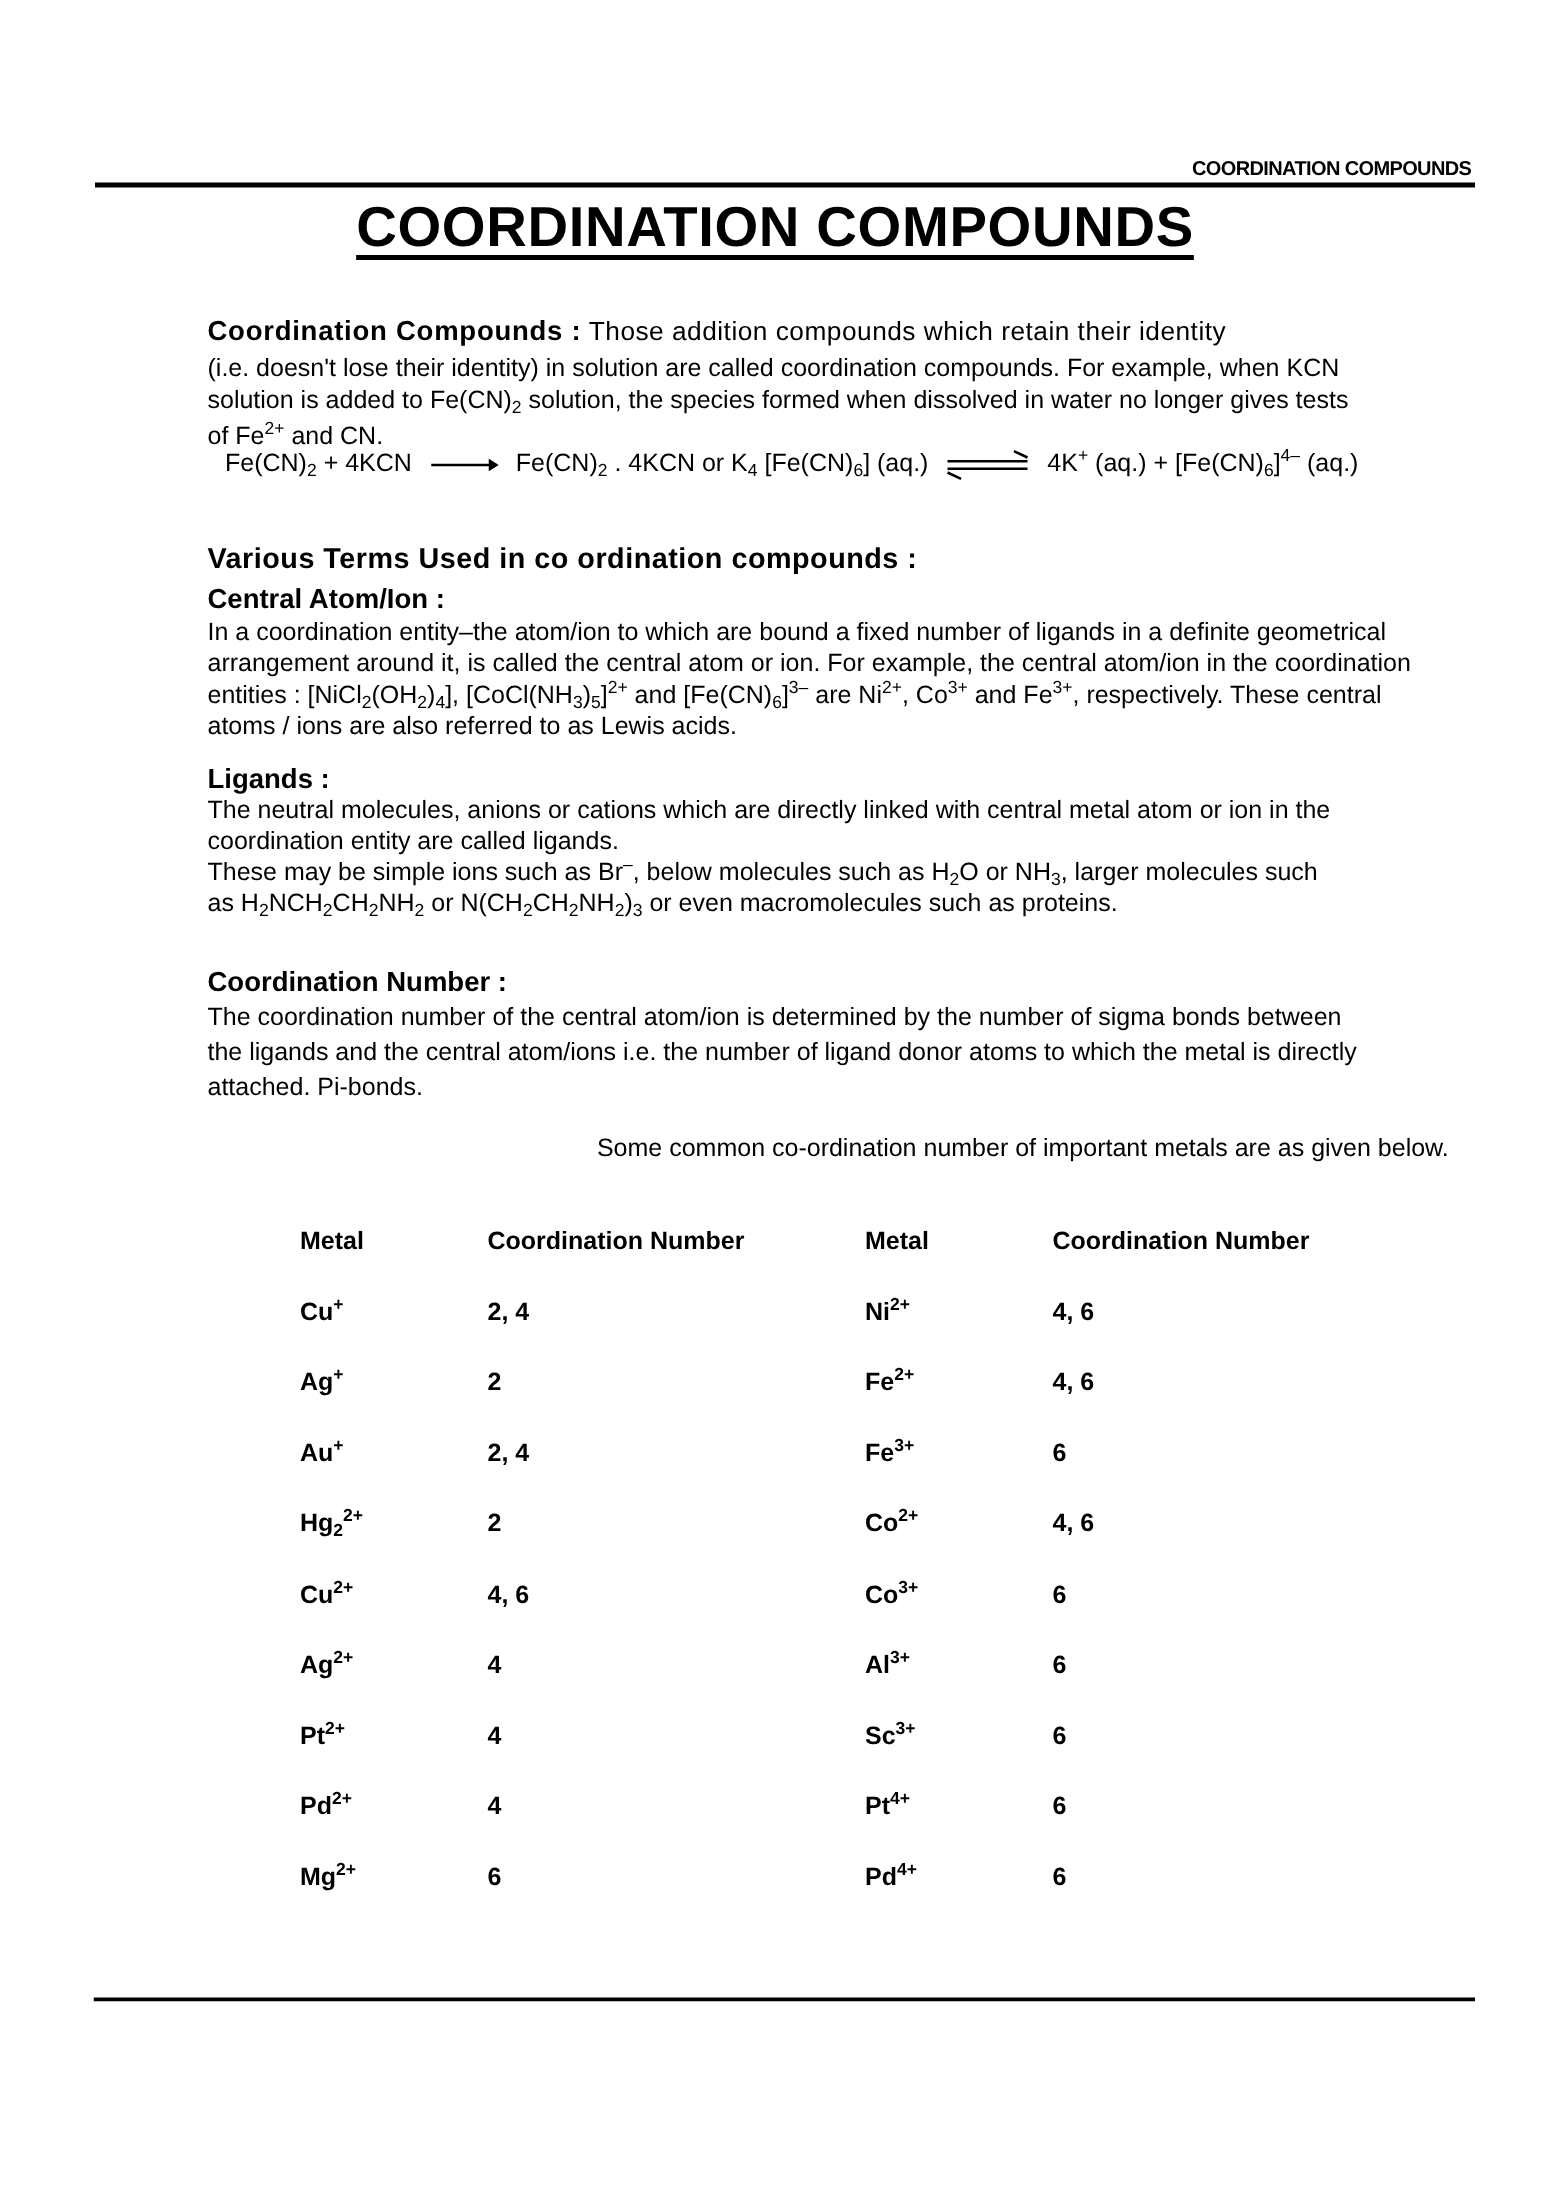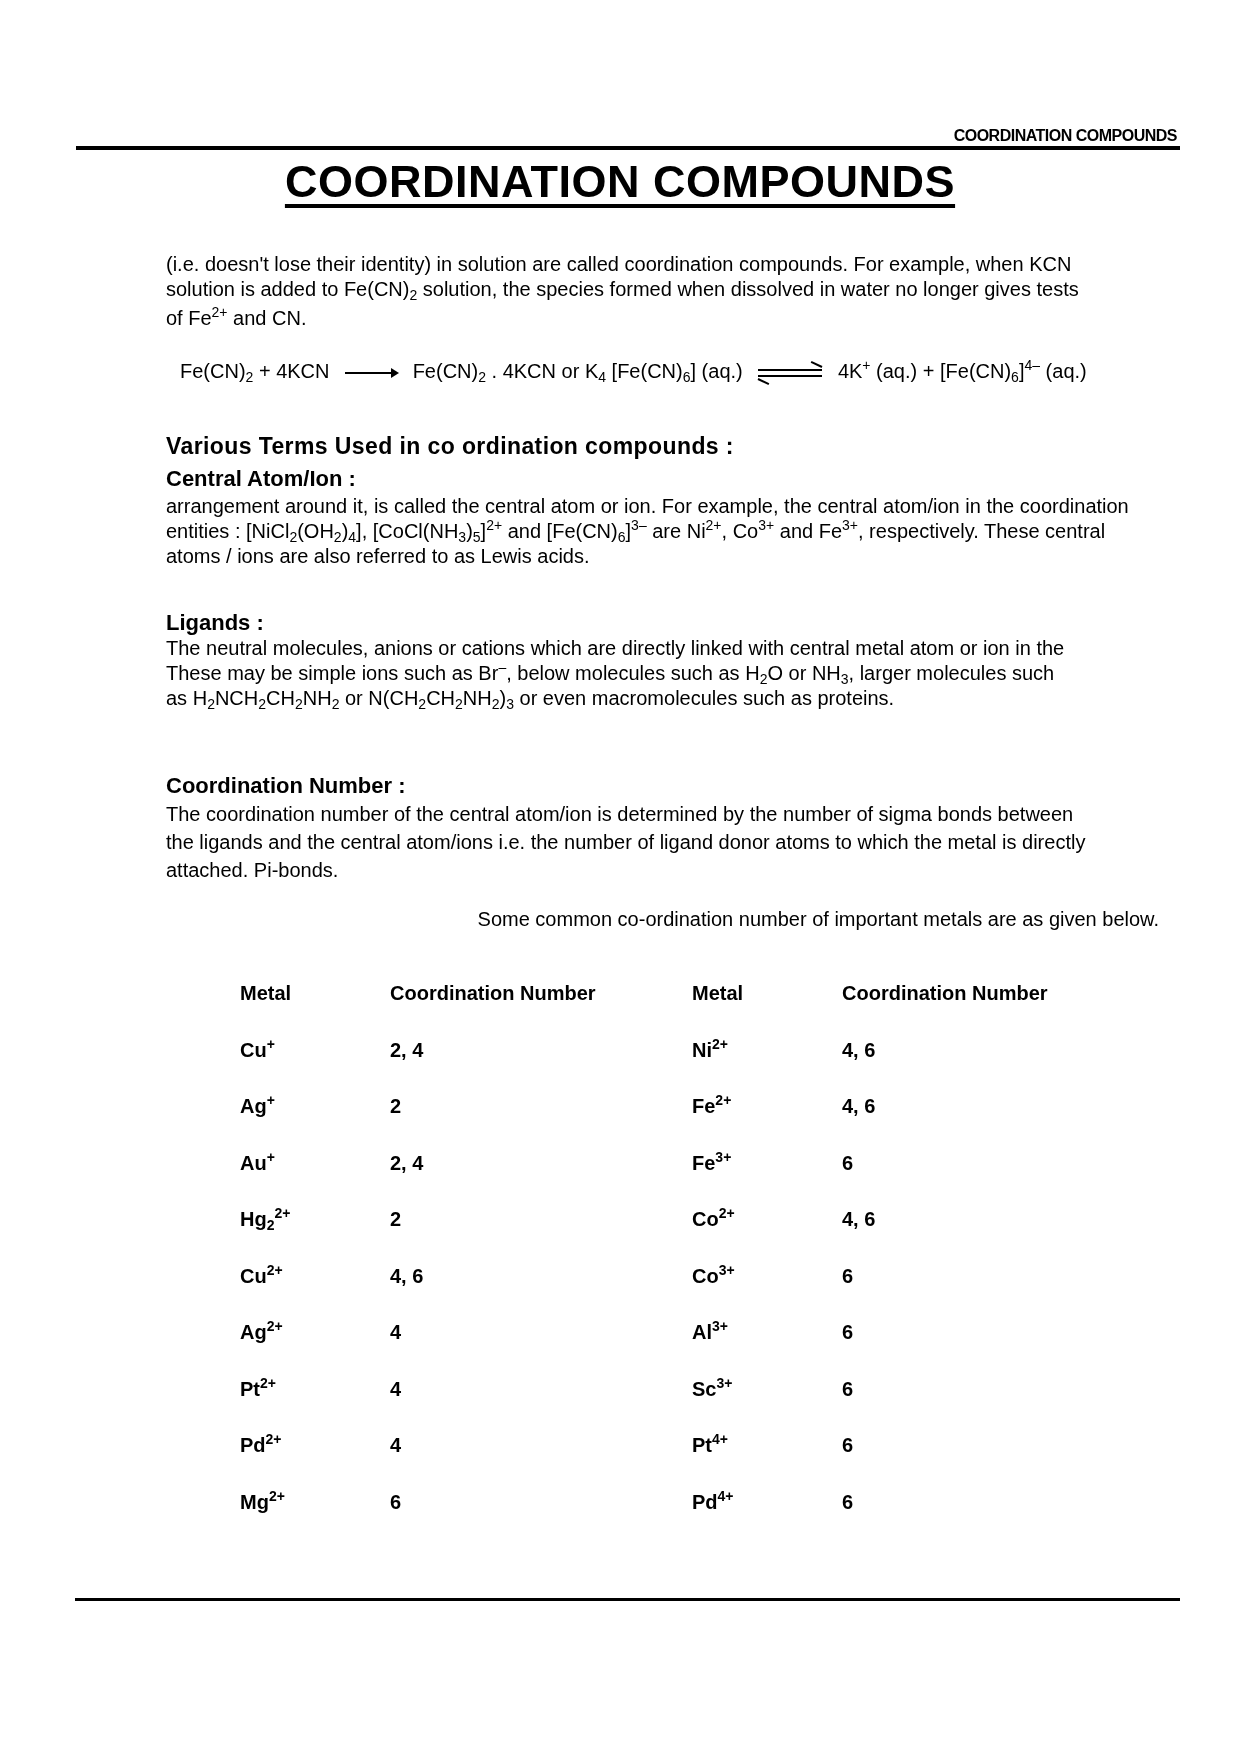--- a/index.html
+++ b/index.html
@@ -36,49 +36,54 @@
 </style>
 </head>
 <body>
 
 <div class="abs running-head">COORDINATION COMPOUNDS</div>
 <div class="abs top-rule"></div>
 
 <div class="abs title"><span>COORDINATION COMPOUNDS</span></div>
 
 <div class="abs content" style="top:250px;">
+  <div style="line-height:30px;">
+    <span class="bold-lead">Coordination Compounds :</span><span class="lead-text"> Those addition compounds which retain their identity</span>
+  </div>
   <div class="para" style="margin-top:2px;">
     <div>(i.e. doesn't lose their identity) in solution are called coordination compounds. For example, when KCN</div>
     <div><span>solution is added to Fe(CN)</span><sub>2</sub><span> solution, the species formed when dissolved in water no longer gives tests</span></div>
     <div style="margin-top:4px;"><span>of Fe</span><sup>2+</sup><span> and CN.</span></div>
   </div>
 </div>
 
 <div class="abs eq">
   <span>Fe(CN)</span><sub>2</sub><span> + 4KCN</span>
   <span class="arrow"></span>
   <span>Fe(CN)</span><sub>2</sub><span> . 4KCN or K</span><sub>4</sub><span> [Fe(CN)</span><sub>6</sub><span>] (aq.)</span>
   <span class="equil"><i class="r"></i><i class="l"></i></span>
   <span>4K</span><sup>+</sup><span> (aq.) + [Fe(CN)</span><sub>6</sub><span>]</span><sup>4–</sup><span> (aq.)</span>
 </div>
 
 <div class="abs content" style="top:434px;">
   <div class="h2">Various Terms Used in co ordination compounds :</div>
   <div class="h3" style="margin-top:7px;">Central Atom/Ion :</div>
   <div class="para" style="margin-top:3px;">
+    <div>In a coordination entity–the atom/ion to which are bound a fixed number of ligands in a definite geometrical</div>
     <div>arrangement around it, is called the central atom or ion. For example, the central atom/ion in the coordination</div>
     <div><span>entities : [NiCl</span><sub>2</sub><span>(OH</span><sub>2</sub><span>)</span><sub>4</sub><span>], [CoCl(NH</span><sub>3</sub><span>)</span><sub>5</sub><span>]</span><sup>2+</sup><span> and [Fe(CN)</span><sub>6</sub><span>]</span><sup>3–</sup><span> are Ni</span><sup>2+</sup><span>, Co</span><sup>3+</sup><span> and Fe</span><sup>3+</sup><span>, respectively. These central</span></div>
     <div>atoms / ions are also referred to as Lewis acids.</div>
   </div>
 </div>
 
 <div class="abs content" style="top:610px;">
   <div class="h3">Ligands :</div>
   <div class="para" style="margin-top:1px;">
     <div>The neutral molecules, anions or cations which are directly linked with central metal atom or ion in the</div>
+    <div>coordination entity are called ligands.</div>
     <div><span>These may be simple ions such as Br</span><sup>–</sup><span>, below molecules such as H</span><sub>2</sub><span>O or NH</span><sub>3</sub><span>, larger molecules such</span></div>
     <div><span>as H</span><sub>2</sub><span>NCH</span><sub>2</sub><span>CH</span><sub>2</sub><span>NH</span><sub>2</sub><span> or N(CH</span><sub>2</sub><span>CH</span><sub>2</sub><span>NH</span><sub>2</sub><span>)</span><sub>3</sub><span> or even macromolecules such as proteins.</span></div>
   </div>
 </div>
 
 <div class="abs content" style="top:772px; line-height:28px;">
   <div class="h3">Coordination Number :</div>
   <div class="para">
     <div>The coordination number of the central atom/ion is determined by the number of sigma bonds between</div>
     <div>the ligands and the central atom/ions i.e. the number of ligand donor atoms to which the metal is directly</div>

